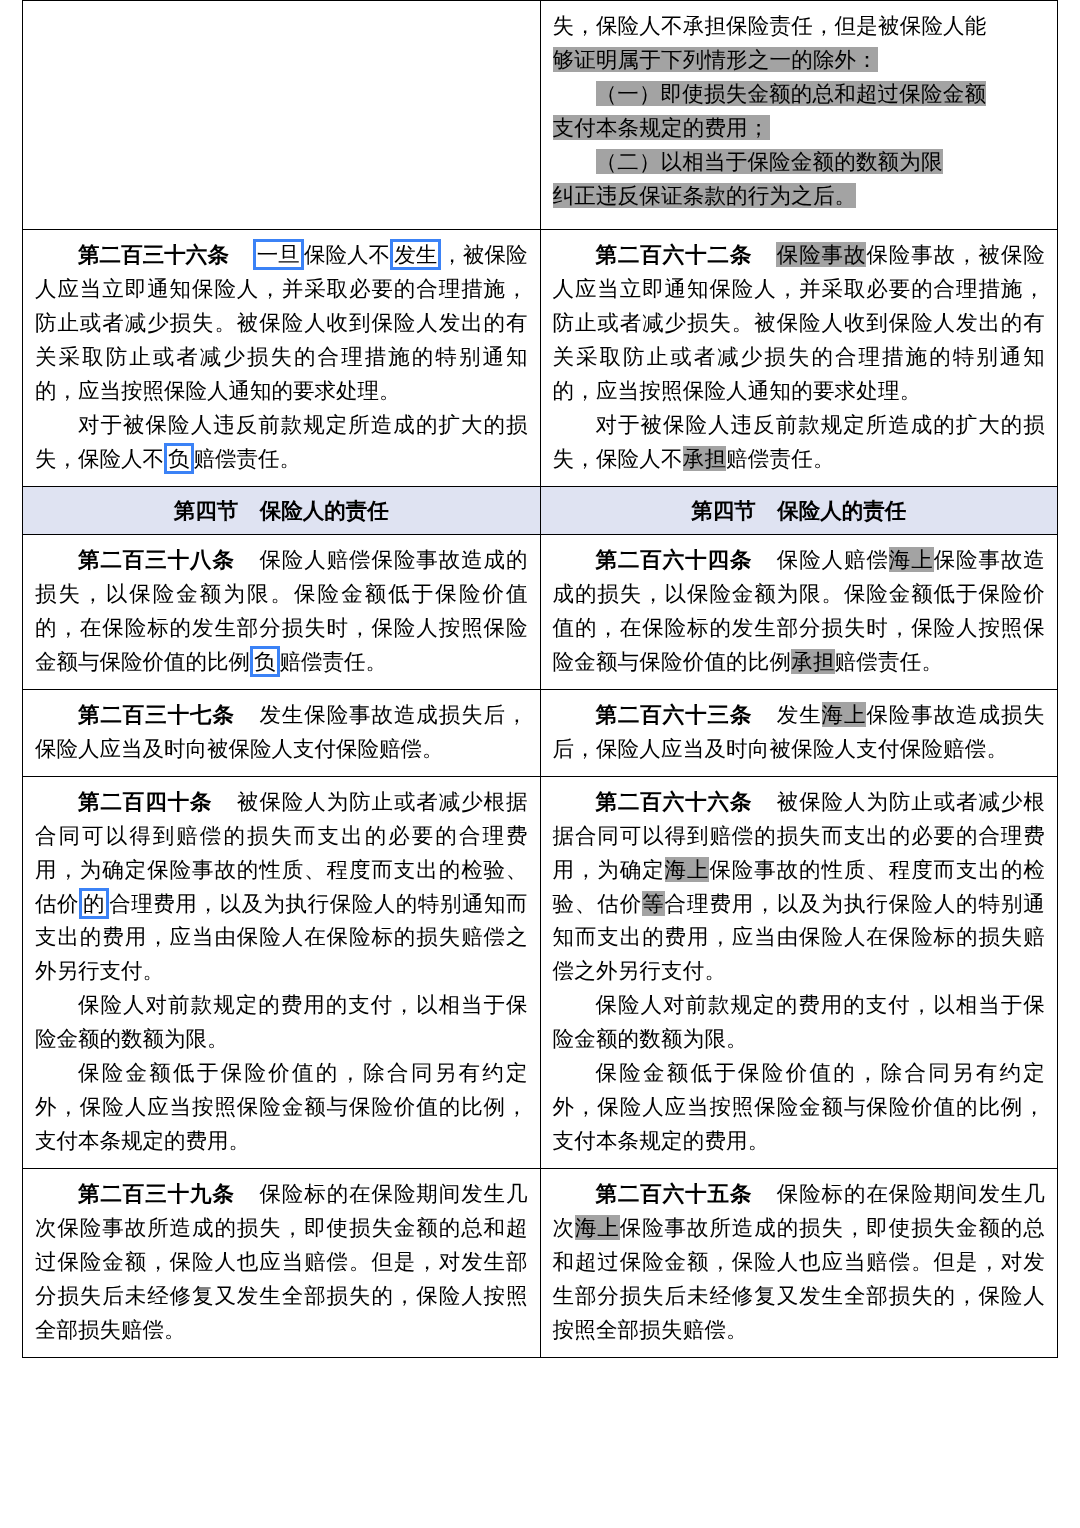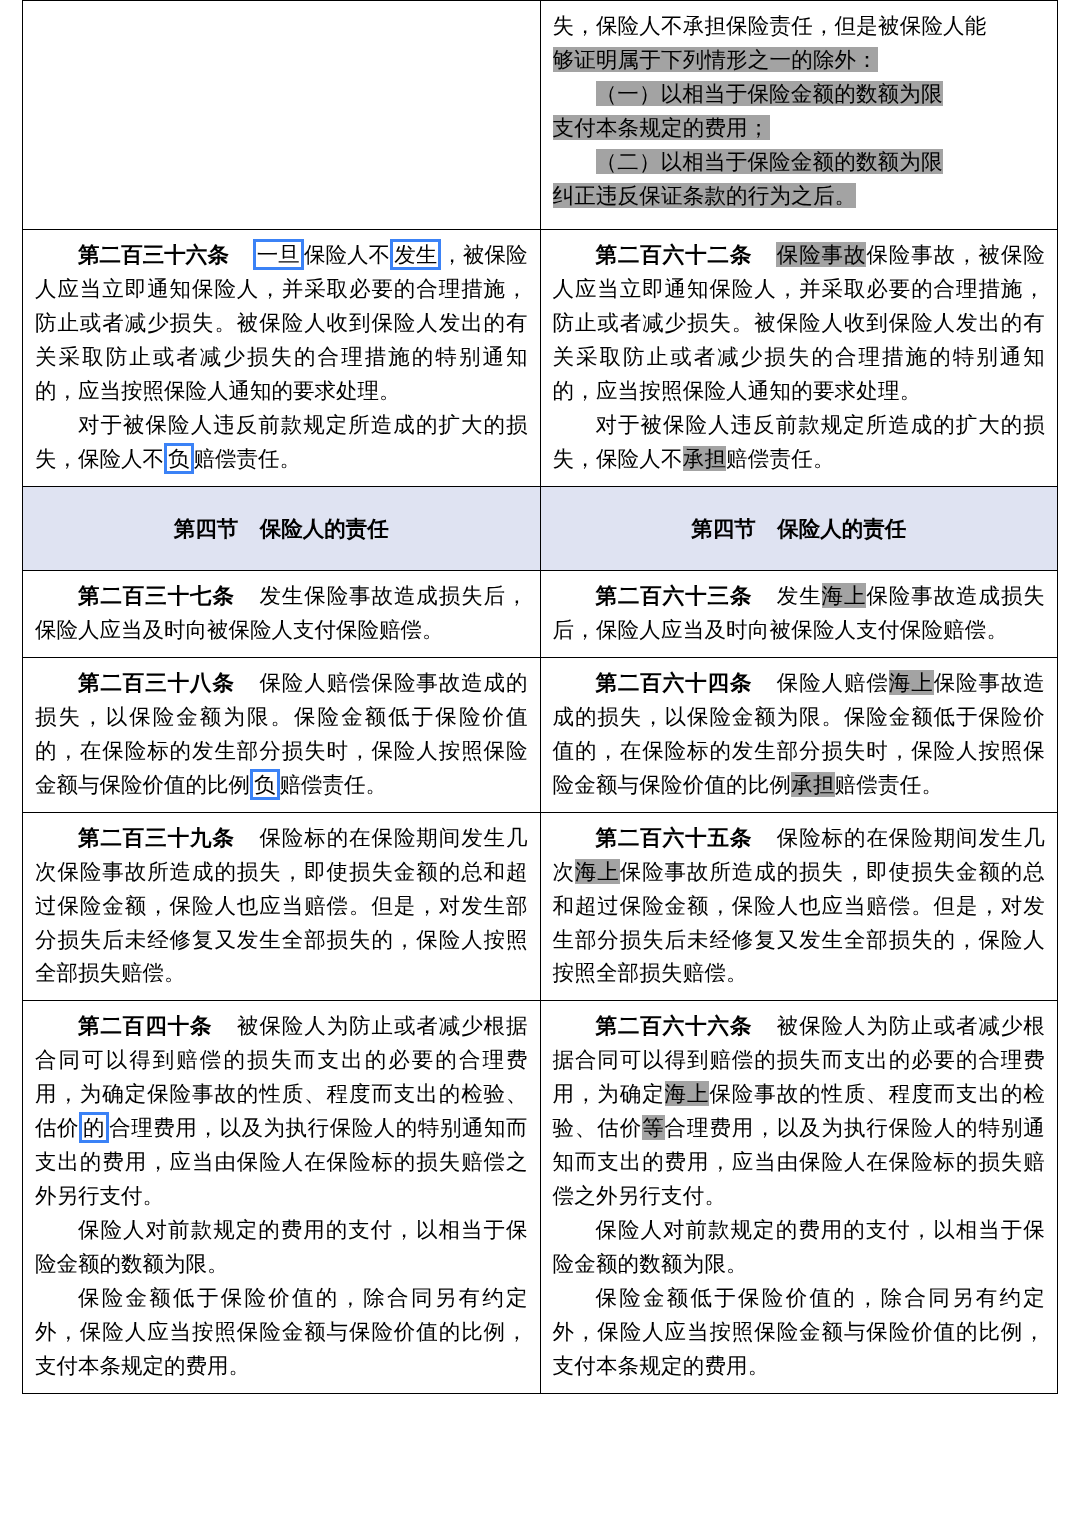--- a/index.html
+++ b/index.html
@@ -57,21 +57,21 @@
     background: #a3a3a3;
   }
   .box {
     border: 3px solid #3b82f6;
     padding: 0 1px;
   }
   tr.section td {
     background: #dfe3f2;
     text-align: center;
     font-weight: bold;
-    padding: 27px 12px;
+    padding: 9px 12px;
     font-size: 21.5px;
   }
   tr.section td .sec-inner {
     display: inline-block;
   }
   .sec-gap {
     display: inline-block;
     width: 1.0em;
   }
   .empty-cell {
@@ -85,21 +85,21 @@
 <body>
 
 <div class="page">
   <table class="cmp">
     <tbody>
         <tr>
           <td class="cell-left empty-cell"></td>
           <td class="cell-right">
             <p class=""><span>失，保险人不承担保险责任，但是被保险人能</span></p>
             <p class=""><span class="hl">够证明属于下列情形之一的除外：</span></p>
-            <p class="ind"><span class="hl">（一）以相当于保险金额的数额为限</span></p>
+            <p class="ind"><span class="hl">（一）即使损失金额的总和超过保险金额</span></p>
             <p class=""><span class="hl">支付本条规定的费用；</span></p>
             <p class="ind"><span class="hl">（二）以相当于保险金额的数额为限</span></p>
             <p class=""><span class="hl">纠正违反保证条款的行为之后。</span></p>
           </td>
         </tr>
         <tr>
           <td class="cell-left">
             <p class="ind"><span class="art">第二百三十六条</span><span class="gap"></span><span class="box">一旦</span><span>保险人不</span><span class="box">发生</span><span>，被保险人应当立即通知保险人，并采取必要的合理措施，防止或者减少损失。被保险人收到保险人发出的有关采取防止或者减少损失的合理措施的特别通知的，应当按照保险人通知的要求处理。</span></p>
             <p class="ind"><span>对于被保险人违反前款规定所造成的扩大的损失，保险人不</span><span class="box">负</span><span>赔偿责任。</span></p>
           </td>
@@ -107,50 +107,50 @@
             <p class="ind"><span class="art">第二百六十二条</span><span class="gap"></span><span class="hl">保险事故</span><span>保险事故，被保险人应当立即通知保险人，并采取必要的合理措施，防止或者减少损失。被保险人收到保险人发出的有关采取防止或者减少损失的合理措施的特别通知的，应当按照保险人通知的要求处理。</span></p>
             <p class="ind"><span>对于被保险人违反前款规定所造成的扩大的损失，保险人不</span><span class="hl">承担</span><span>赔偿责任。</span></p>
           </td>
         </tr>
         <tr class="section">
           <td><span class="sec-inner">第四节</span><span class="sec-gap"></span><span class="sec-inner">保险人的责任</span></td>
           <td><span class="sec-inner">第四节</span><span class="sec-gap"></span><span class="sec-inner">保险人的责任</span></td>
         </tr>
         <tr>
           <td class="cell-left">
-            <p class="ind"><span class="art">第二百三十七条</span><span class="gap"></span><span>发生保险事故造成损失后，保险人应当及时向被保险人支付保险赔偿。</span></p>
-          </td>
-          <td class="cell-right">
-            <p class="ind"><span class="art">第二百六十三条</span><span class="gap"></span><span>发生</span><span class="hl">海上</span><span>保险事故造成损失后，保险人应当及时向被保险人支付保险赔偿。</span></p>
-          </td>
-        </tr>
-        <tr>
-          <td class="cell-left">
             <p class="ind"><span class="art">第二百三十八条</span><span class="gap"></span><span>保险人赔偿保险事故造成的损失，以保险金额为限。保险金额低于保险价值的，在保险标的发生部分损失时，保险人按照保险金额与保险价值的比例</span><span class="box">负</span><span>赔偿责任。</span></p>
           </td>
           <td class="cell-right">
             <p class="ind"><span class="art">第二百六十四条</span><span class="gap"></span><span>保险人赔偿</span><span class="hl">海上</span><span>保险事故造成的损失，以保险金额为限。保险金额低于保险价值的，在保险标的发生部分损失时，保险人按照保险金额与保险价值的比例</span><span class="hl">承担</span><span>赔偿责任。</span></p>
           </td>
         </tr>
         <tr>
           <td class="cell-left">
-            <p class="ind"><span class="art">第二百三十九条</span><span class="gap"></span><span>保险标的在保险期间发生几次保险事故所造成的损失，即使损失金额的总和超过保险金额，保险人也应当赔偿。但是，对发生部分损失后未经修复又发生全部损失的，保险人按照全部损失赔偿。</span></p>
+            <p class="ind"><span class="art">第二百三十七条</span><span class="gap"></span><span>发生保险事故造成损失后，保险人应当及时向被保险人支付保险赔偿。</span></p>
           </td>
           <td class="cell-right">
-            <p class="ind"><span class="art">第二百六十五条</span><span class="gap"></span><span>保险标的在保险期间发生几次</span><span class="hl">海上</span><span>保险事故所造成的损失，即使损失金额的总和超过保险金额，保险人也应当赔偿。但是，对发生部分损失后未经修复又发生全部损失的，保险人按照全部损失赔偿。</span></p>
+            <p class="ind"><span class="art">第二百六十三条</span><span class="gap"></span><span>发生</span><span class="hl">海上</span><span>保险事故造成损失后，保险人应当及时向被保险人支付保险赔偿。</span></p>
           </td>
         </tr>
         <tr>
           <td class="cell-left">
             <p class="ind"><span class="art">第二百四十条</span><span class="gap"></span><span>被保险人为防止或者减少根据合同可以得到赔偿的损失而支出的必要的合理费用，为确定保险事故的性质、程度而支出的检验、估价</span><span class="box">的</span><span>合理费用，以及为执行保险人的特别通知而支出的费用，应当由保险人在保险标的损失赔偿之外另行支付。</span></p>
             <p class="ind"><span>保险人对前款规定的费用的支付，以相当于保险金额的数额为限。</span></p>
             <p class="ind"><span>保险金额低于保险价值的，除合同另有约定外，保险人应当按照保险金额与保险价值的比例，支付本条规定的费用。</span></p>
           </td>
           <td class="cell-right">
             <p class="ind"><span class="art">第二百六十六条</span><span class="gap"></span><span>被保险人为防止或者减少根据合同可以得到赔偿的损失而支出的必要的合理费用，为确定</span><span class="hl">海上</span><span>保险事故的性质、程度而支出的检验、估价</span><span class="hl">等</span><span>合理费用，以及为执行保险人的特别通知而支出的费用，应当由保险人在保险标的损失赔偿之外另行支付。</span></p>
             <p class="ind"><span>保险人对前款规定的费用的支付，以相当于保险金额的数额为限。</span></p>
             <p class="ind"><span>保险金额低于保险价值的，除合同另有约定外，保险人应当按照保险金额与保险价值的比例，支付本条规定的费用。</span></p>
           </td>
         </tr>
+        <tr>
+          <td class="cell-left">
+            <p class="ind"><span class="art">第二百三十九条</span><span class="gap"></span><span>保险标的在保险期间发生几次保险事故所造成的损失，即使损失金额的总和超过保险金额，保险人也应当赔偿。但是，对发生部分损失后未经修复又发生全部损失的，保险人按照全部损失赔偿。</span></p>
+          </td>
+          <td class="cell-right">
+            <p class="ind"><span class="art">第二百六十五条</span><span class="gap"></span><span>保险标的在保险期间发生几次</span><span class="hl">海上</span><span>保险事故所造成的损失，即使损失金额的总和超过保险金额，保险人也应当赔偿。但是，对发生部分损失后未经修复又发生全部损失的，保险人按照全部损失赔偿。</span></p>
+          </td>
+        </tr>
       </tbody>
   </table>
   <div class="bottom-pad"></div>
 </div>
 
 </body></html>

